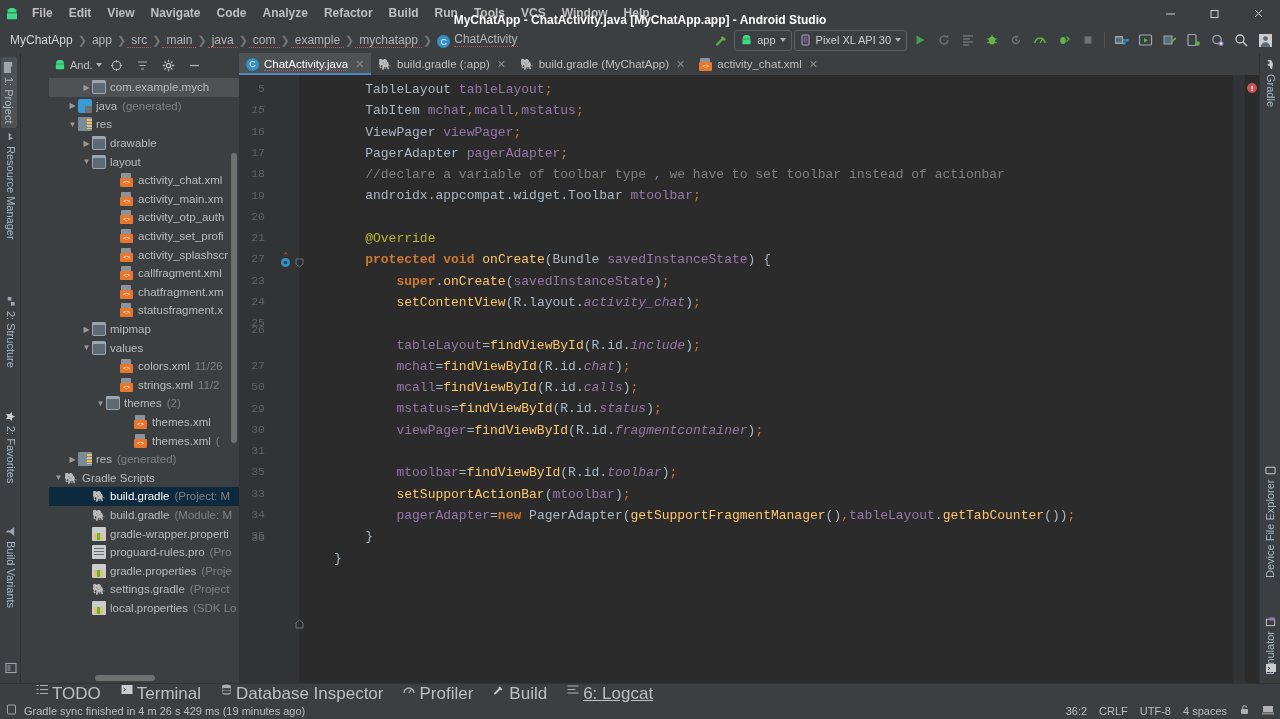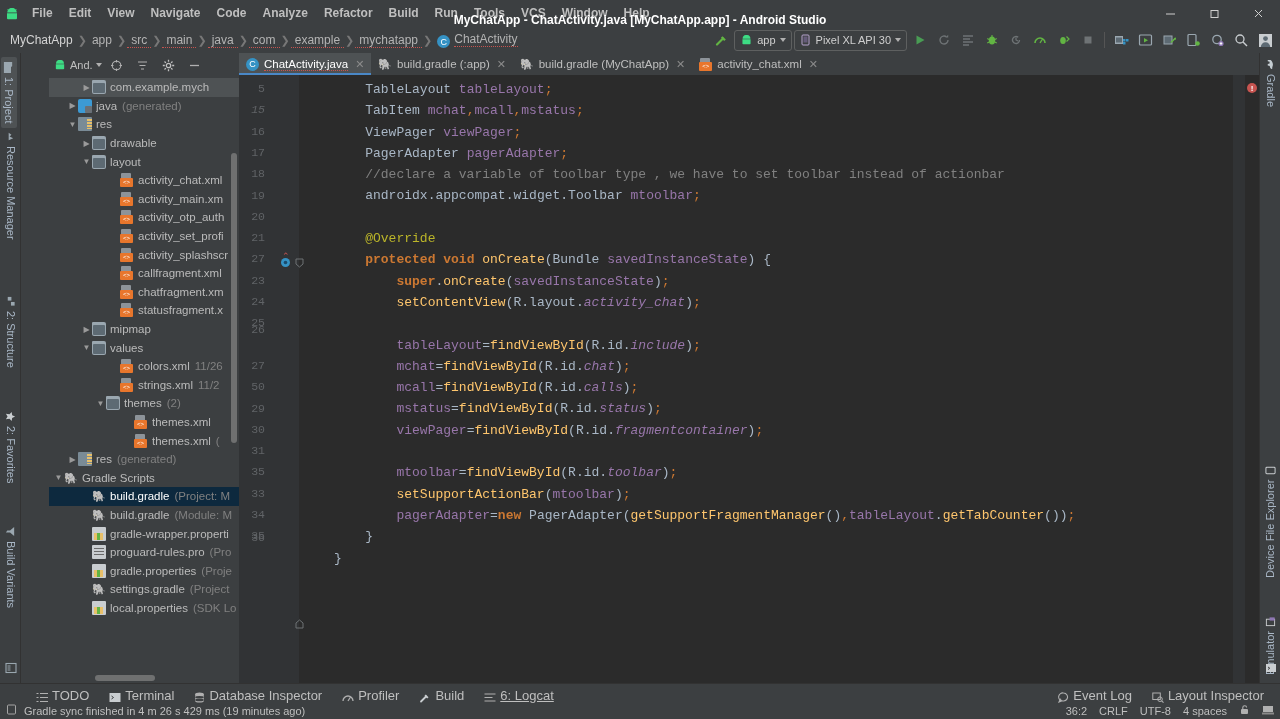--- a/index.html
+++ b/index.html
@@ -112,21 +112,21 @@
   .sfld{ color:#9876aa; font-style:italic; }
   .pun{ color:#a9b7c6; }
   .sc{ color:#cc7832; }
   .editor-scroll{ width:14px; background:#2b2b2b; position:relative; flex:none; }
   .err-dot{ width:10px; height:10px; border-radius:50%; background:#c75450; color:#fff; font-size:8px;
             display:flex; align-items:center; justify-content:center; position:absolute; right:2px; top:8px; font-weight:bold; }
   .right-gutter{ width:12px; background:#313335; flex:none; }
 
   
   .bottombar{ height:19px; background:#3c3f41; display:flex; align-items:center; gap:0px; padding-left:26px; flex:none; border-top:1px solid #323232; }
-  .bw{ display:flex; align-items:flex-end; gap:4px; padding:0 10px; font-size:13px; color:#bfbfbf; white-space:nowrap; height:19px; }
+  .bw{ display:flex; align-items:flex-start; gap:4px; padding:0 10px; font-size:17px; color:#bfbfbf; white-space:nowrap; height:19px; }
   .bbar-right{ margin-left:auto; display:flex; align-items:center; padding-right:6px; }
 
   
   .statusbar{ height:17px; background:#3c3f41; display:flex; align-items:center; padding:0 6px; font-size:11px; color:#bfbfbf; flex:none; }
   .sb-right{ margin-left:auto; display:flex; align-items:center; gap:12px; }
 </style>
 </head>
 <body>
 
 <div class="titlebar">
@@ -720,36 +720,20 @@
         <path d="M6.8 2.5l2.7 2.7-1.3 1.3-2.7-2.7z" fill="#c9cdd0"></path>
       </svg>
     <span>Build</span>
   </div>
   <div class="bw">
     <svg width="12" height="11" viewBox="0 0 12 11">
         <path d="M0.5 2h11M0.5 5.5h8M0.5 9h11" stroke="#b0b0b0" stroke-width="1.2"></path>
       </svg>
     <span style="text-decoration:underline">6: Logcat</span>
   </div>
-  <div class="bbar-right">
-    <div class="bw">
-      <svg width="11" height="11" viewBox="0 0 11 11">
-          <path d="M5.5 1a4 4 0 1 1-3.3 6.2L1 10l2.9-1.1A4 4 0 0 1 5.5 1z" fill="none" stroke="#b0b0b0" stroke-width="1.1"></path>
-        </svg>
-      <span>Event Log</span>
-    </div>
-    <div class="bw">
-      <svg width="12" height="11" viewBox="0 0 12 11">
-          <rect x="0.8" y="1" width="7.5" height="6.5" fill="none" stroke="#b0b0b0" stroke-width="1"></rect>
-          <circle cx="8" cy="7.2" r="2.3" fill="none" stroke="#b0b0b0" stroke-width="1"></circle>
-          <path d="M9.6 8.8 11.5 10.6" stroke="#b0b0b0" stroke-width="1.1"></path>
-        </svg>
-      <span>Layout Inspector</span>
-    </div>
-  </div>
 </div>
 
 <div class="statusbar">
   <span style="margin-right:7px;">
     <svg width="11" height="11" viewBox="0 0 11 11">
         <rect x="1.5" y="1" width="8" height="9" rx="1" fill="none" stroke="#a5a5a5" stroke-width="1"></rect>
       </svg>
   </span>
   <span class="sb-item">Gradle sync finished in 4 m 26 s 429 ms (19 minutes ago)</span>
   <div class="sb-right">

